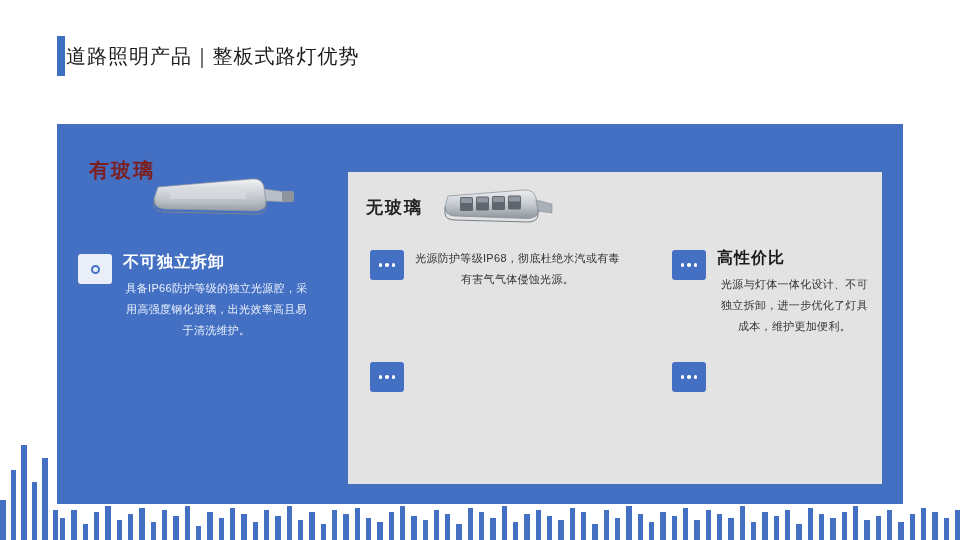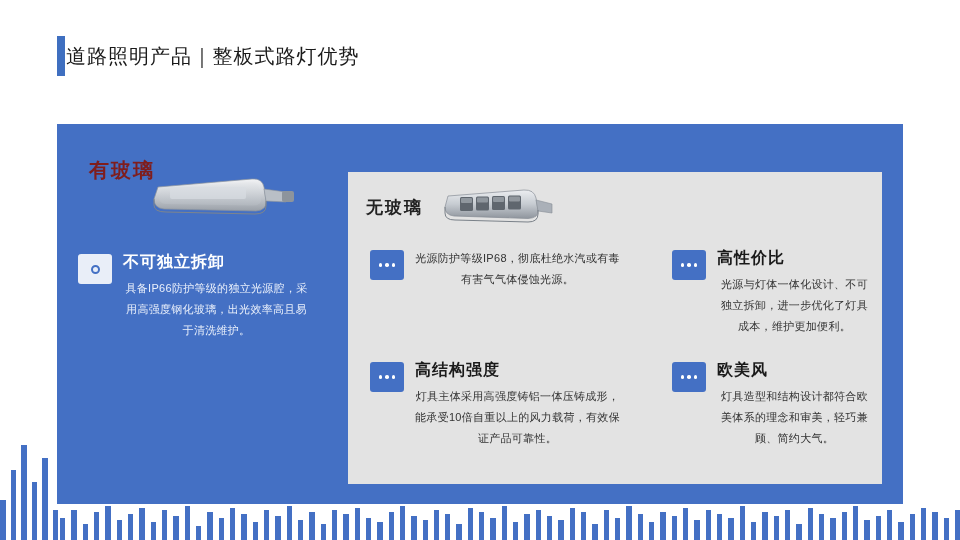--- a/index.html
+++ b/index.html
@@ -244,24 +244,20 @@
   </div>
 
   <div class="feature on-gray" id="feat-3">
     <div class="feat-icon">
         <div class="dots-icon">
           <i></i>
           <i></i>
           <i></i>
         </div>
       </div>
-    <div class="feat-body">
-      <div class="feat-title">高结构强度</div>
-      <div class="feat-desc">灯具主体采用高强度铸铝一体压铸成形，能承受10倍自重以上的风力载荷，有效保证产品可靠性。</div>
-    </div>
   </div>
 
   <div class="feature on-gray" id="feat-4">
     <div class="feat-icon">
         <div class="dots-icon">
           <i></i>
           <i></i>
           <i></i>
         </div>
       </div>
@@ -272,24 +268,20 @@
   </div>
 
   <div class="feature on-gray" id="feat-5">
     <div class="feat-icon">
         <div class="dots-icon">
           <i></i>
           <i></i>
           <i></i>
         </div>
       </div>
-    <div class="feat-body">
-      <div class="feat-title">欧美风</div>
-      <div class="feat-desc">灯具造型和结构设计都符合欧美体系的理念和审美，轻巧兼顾、简约大气。</div>
-    </div>
   </div>
 
   <div id="deco-left">
       <span style="height: 40px;"></span>
       <span style="height: 70px;"></span>
       <span style="height: 95px;"></span>
       <span style="height: 58px;"></span>
       <span style="height: 82px;"></span>
       <span style="height: 30px;"></span>
     </div>

